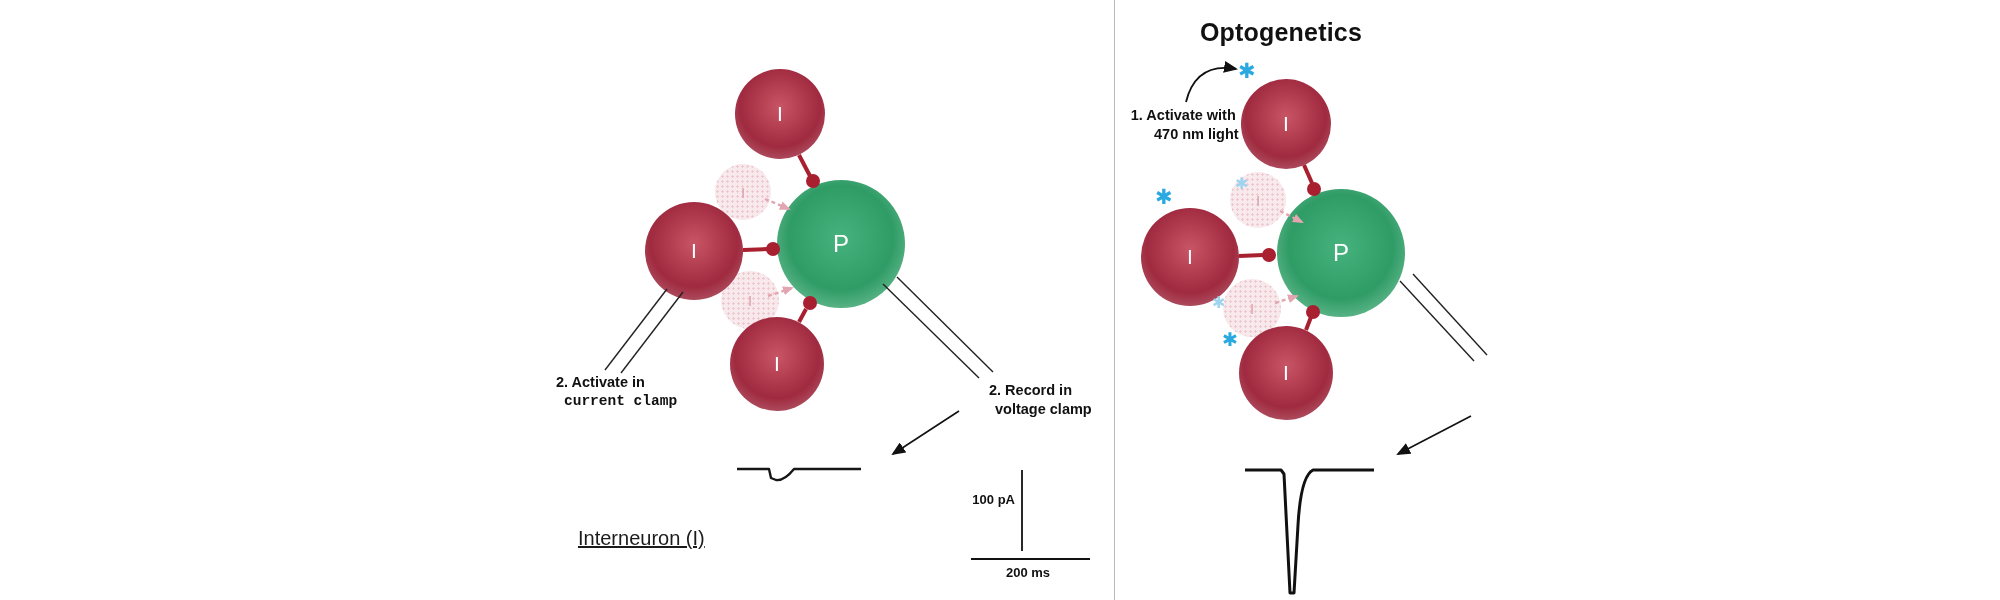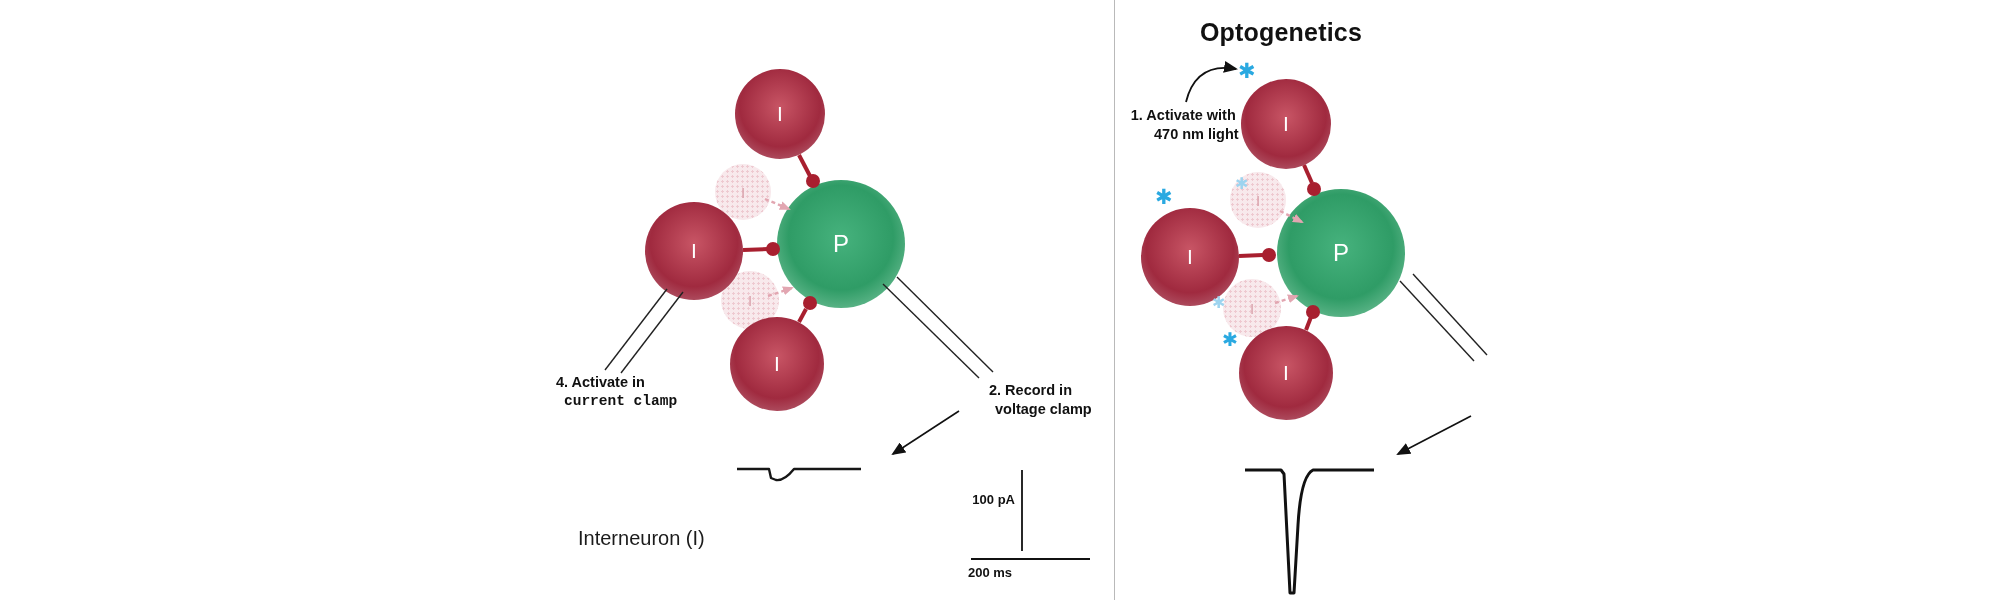--- a/index.html
+++ b/index.html
@@ -71,21 +71,21 @@
     <span>I</span>
   </div>
   <div class="neuron i" style="left:645px;top:202px;width:98px;height:98px;">
     <span>I</span>
   </div>
   <div class="neuron i" style="left:730px;top:317px;width:94px;height:94px;">
     <span>I</span>
   </div>
 
   <div class="note" style="left:556px;top:373px;">
-    <div>4. Activate in</div>
+    <div>2. Activate in</div>
     <div style="padding-left:8px;font-family:Liberation Mono, monospace;">current clamp</div>
   </div>
   <div class="note" style="left:989px;top:381px;">
     <div>2. Record in</div>
     <div style="padding-left:6px;">voltage clamp</div>
   </div>
 
   <div class="panel-title" style="left:1131px;top:18px;width:300px;">Optogenetics</div>
 
   <div class="neuron faded" style="left:1230px;top:172px;width:56px;height:56px;">
@@ -114,23 +114,23 @@
   <span class="light-pulse soft" style="left:1235px;top:176px;font-size:16px;">✱</span>
   <span class="light-pulse soft" style="left:1212px;top:295px;font-size:16px;">✱</span>
   <span class="light-pulse bright" style="left:1222px;top:330px;font-size:19px;">✱</span>
 
   <div class="note" style="left:1128px;top:106px;text-align:center;">
     <div>1.  Activate with</div>
     <div style="padding-left:26px;">470 nm light</div>
   </div>
 
   <div class="scale-label" style="left:935px;top:492px;width:80px;text-align:right;">100 pA</div>
-  <div class="scale-label" style="left:968px;top:565px;width:120px;">200 ms</div>
+  <div class="scale-label" style="left:968px;top:565px;width:120px;text-align:center;">200 ms</div>
 
-  <div class="legend" style="left:578px;top:524px;">
+  <div class="legend" style="left:578px;top:524px;text-decoration:underline;">
     <div>Interneuron (I)</div>
   </div>
 
   <svg class="svg-layer" width="2000" height="600" viewBox="0 0 2000 600">
     <defs>
       <marker id="arrow" markerUnits="userSpaceOnUse" markerWidth="14" markerHeight="12" refX="12" refY="6" orient="auto">
         <polygon points="0,0 14,6 0,12" fill="#111"></polygon>
       </marker>
       <marker id="arrow-pink" markerUnits="userSpaceOnUse" markerWidth="11" markerHeight="9" refX="9" refY="4.5" orient="auto">
         <polygon points="0,0 11,4.5 0,9" fill="#e2a6b1"></polygon>

